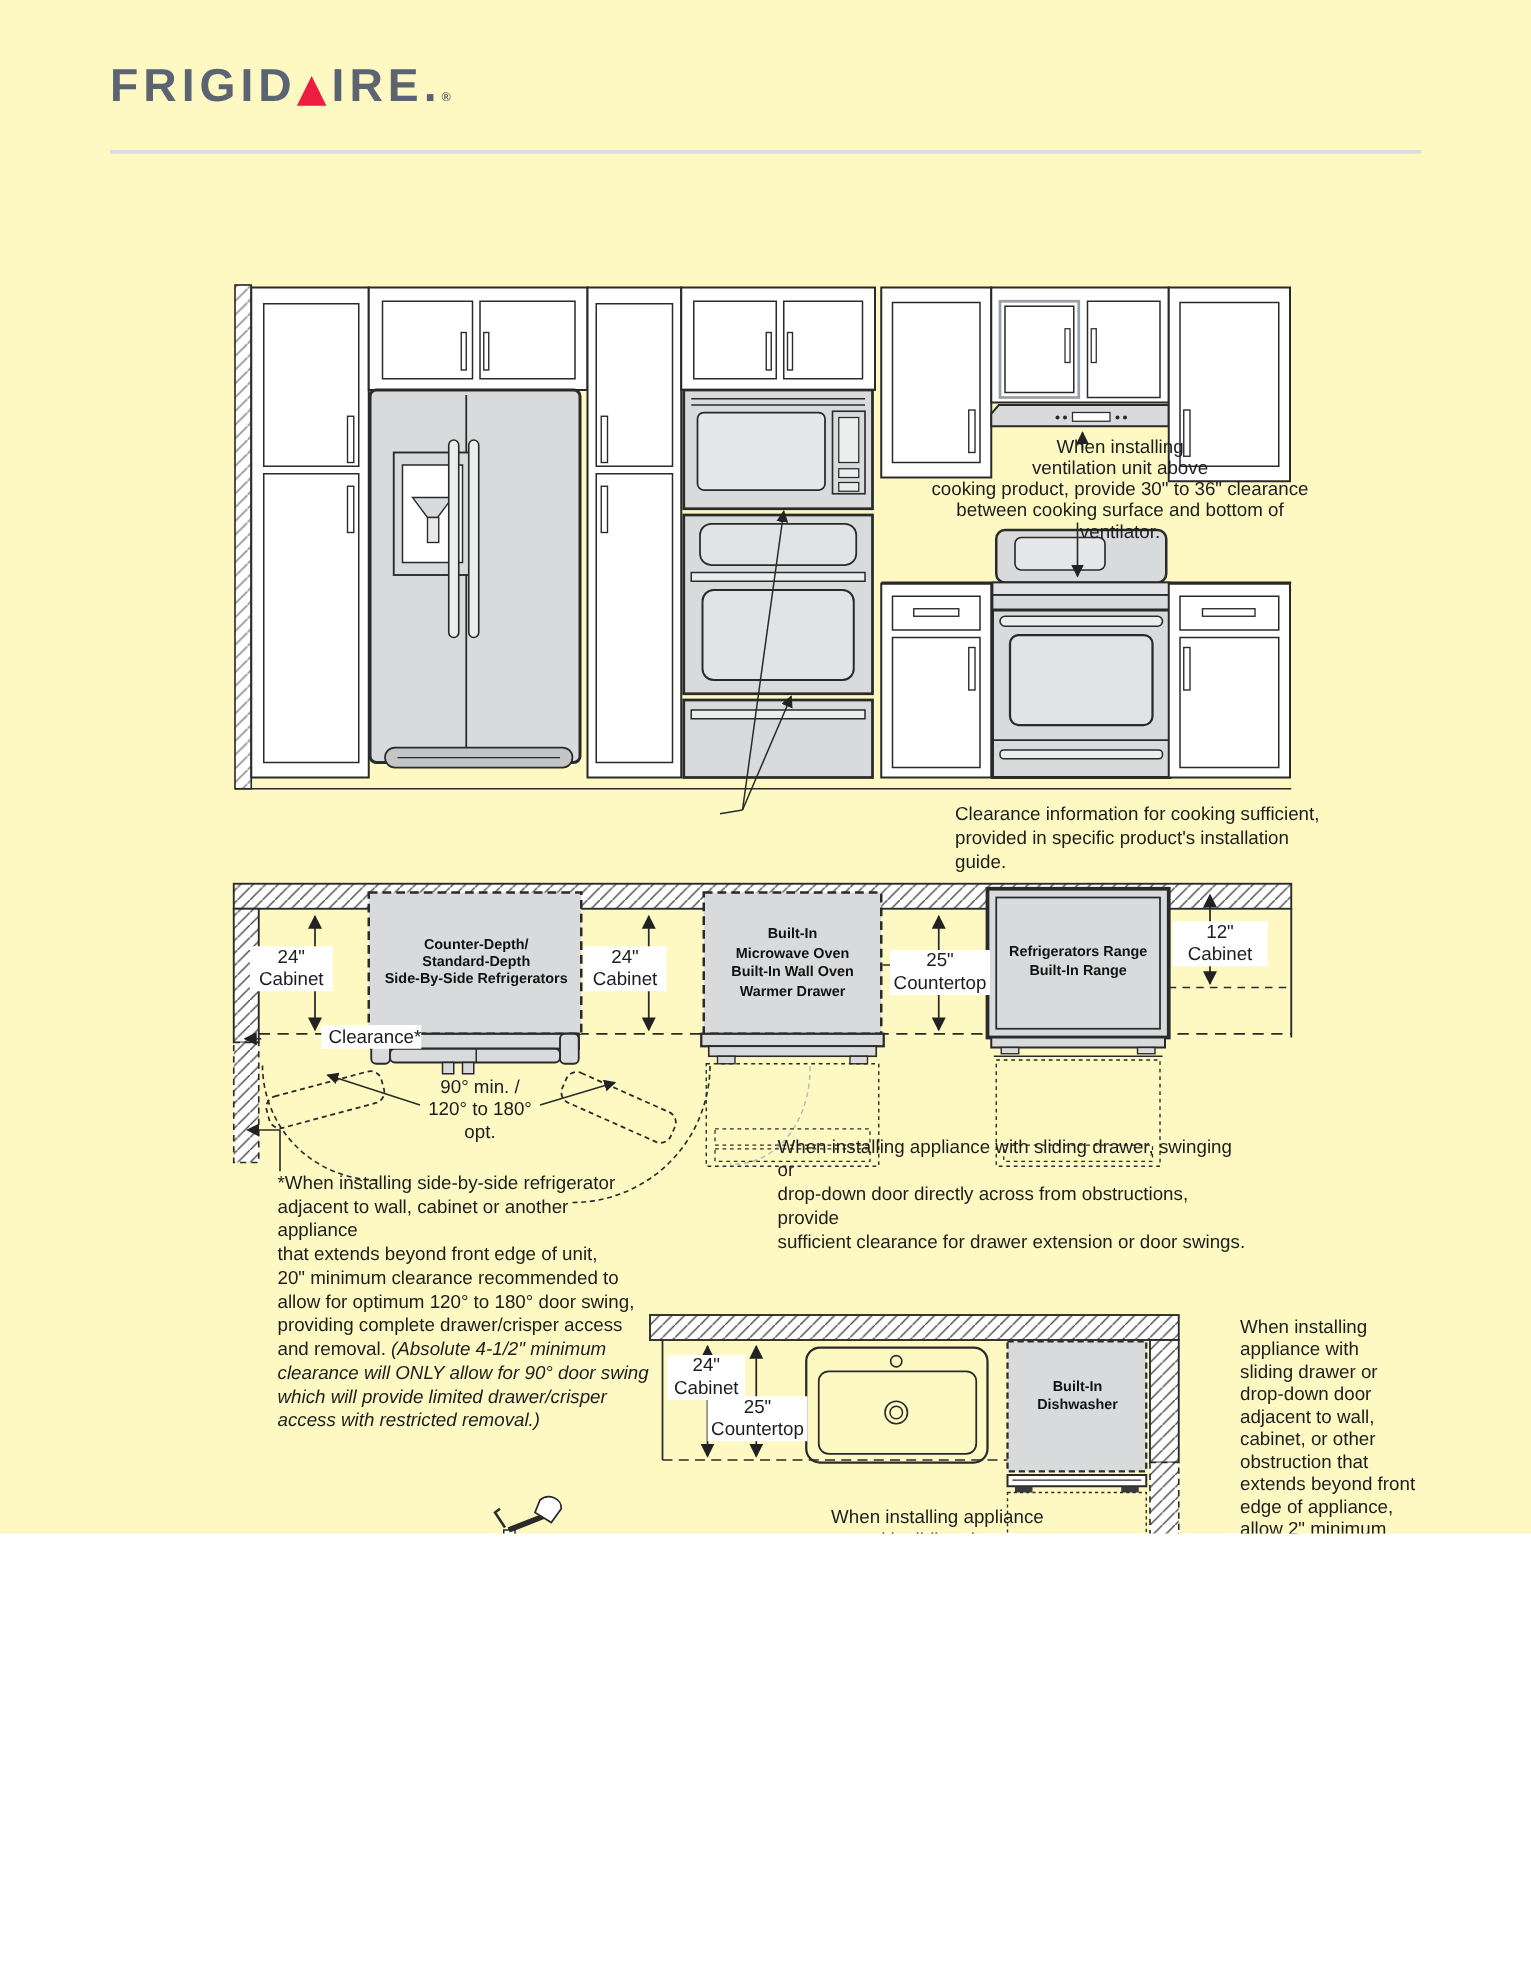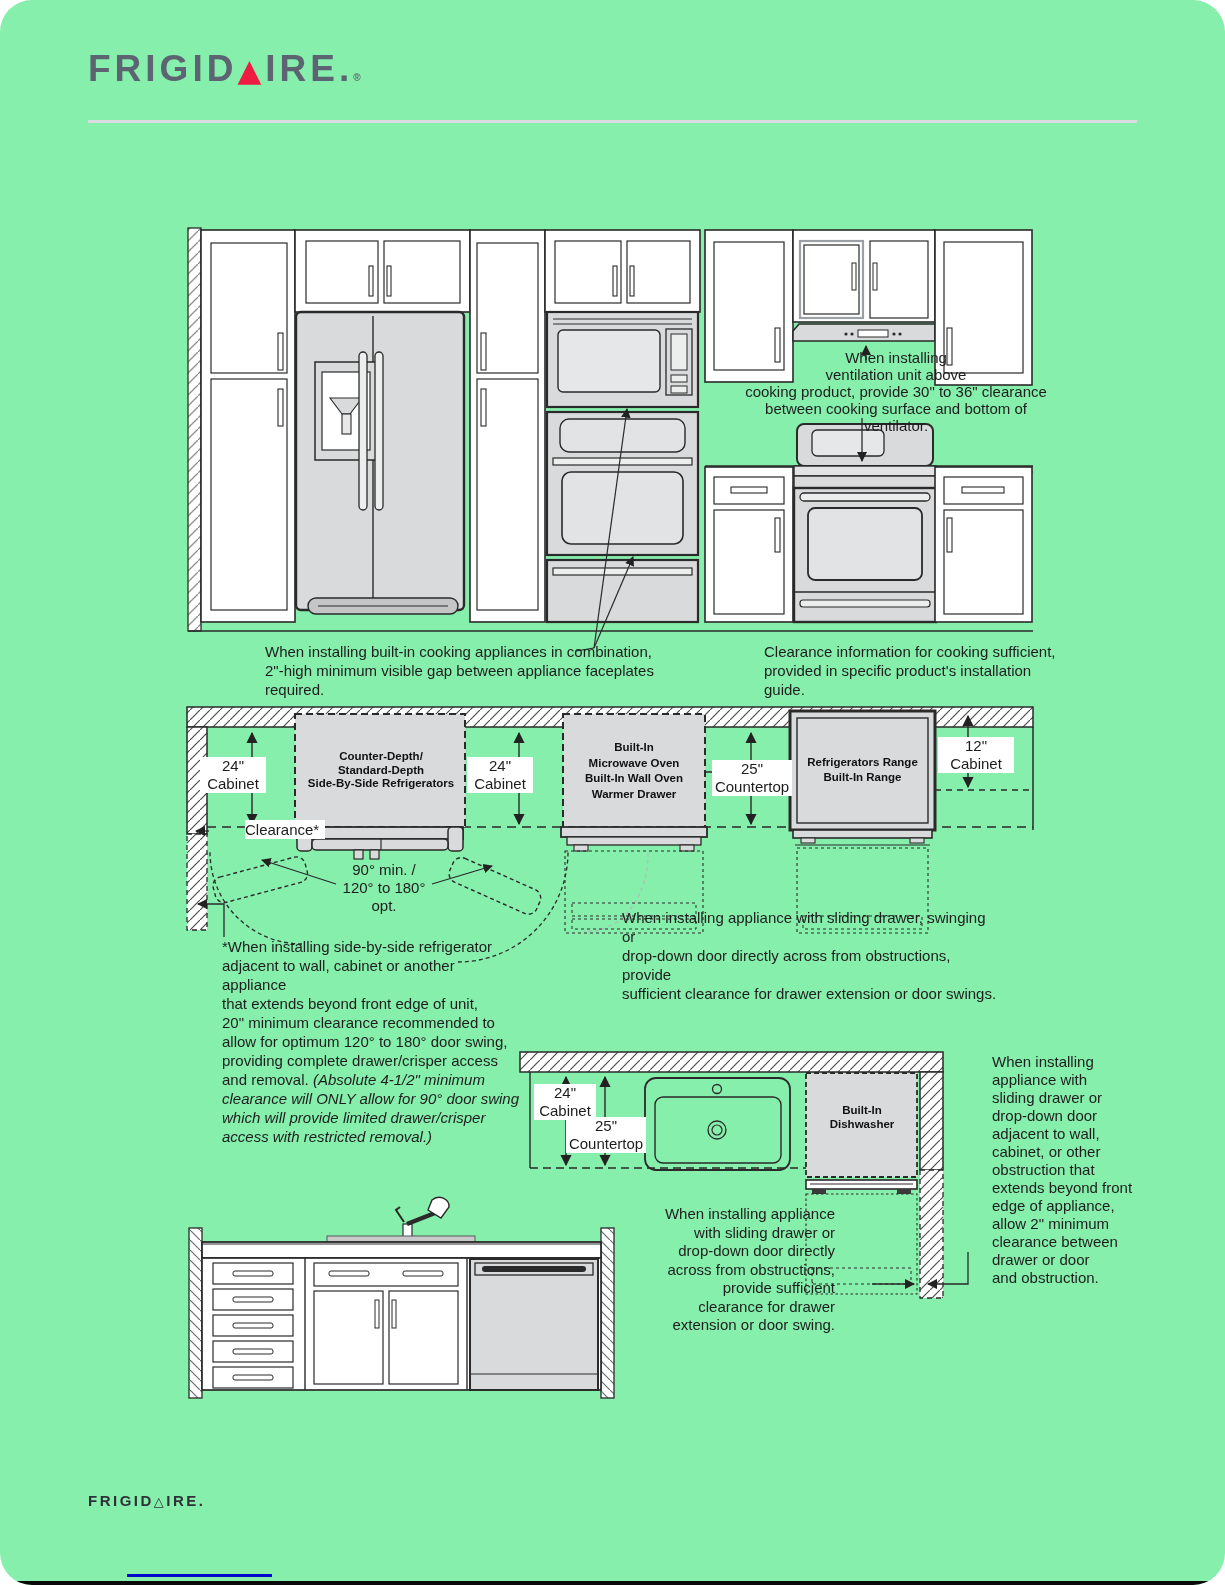--- a/index.html
+++ b/index.html
@@ -1,17 +1,17 @@
 <!DOCTYPE html>
 <html><head>
 <meta charset="utf-8">
 <style>
   html,body{margin:0;padding:0;background:#fff;}
-  #page{position:relative;width:1225px;height:1585px;background:#86efac;overflow:hidden;
-        font-family:"Liberation Sans",sans-serif;color:#1c1c1c;border-radius:32px;}
+  #page{position:relative;width:1225px;height:1227px;background:#fef9c3;overflow:hidden;
+        font-family:"Liberation Sans",sans-serif;color:#1c1c1c;}
   .abs{position:absolute;}
   .lbl{position:absolute;white-space:pre-line;color:#1d1d1d;}
   .note{font-size:15px;line-height:19px;margin-left:37px;}
   .dim{font-size:15px;line-height:18px;text-align:center;background:#fff;}
   .boxlbl{font-weight:bold;font-size:11.5px;text-align:center;color:#111;}
   .ctr{text-align:center;}
   .rgt{text-align:right;}
   .it{font-style:italic;}
   
   .logo{position:absolute;display:flex;align-items:baseline;}
@@ -290,42 +290,40 @@
       <rect x="475" y="1263" width="118" height="12" fill="#d9dadb" stroke-width="1.3"></rect>
       <rect x="482" y="1266" width="104" height="6" rx="3" fill="#2a2a2a" stroke="none"></rect>
       <line x1="470" y1="1374" x2="598" y2="1374" stroke-width="1.2"></line>
     </g>
   </svg>
 
   <div class="lbl note ctr" style="left:700px;top:349px;width:318px;line-height:17px;">When installing
 ventilation unit above
 cooking product, provide 30" to 36" clearance
 between cooking surface and bottom of ventilator.</div>
-  <div class="lbl note" style="left:228px;top:642px;width:420px;">When installing built-in cooking appliances in combination,
-2"-high minimum visible gap between appliance faceplates required.</div>
   <div class="lbl note" style="left:727px;top:642px;width:310px;">Clearance information for cooking sufficient,
 provided in specific product's installation guide.</div>
 
   <div class="lbl dim" style="left:200px;top:757px;width:66px;">24"
 Cabinet</div>
   <div class="lbl boxlbl" style="left:300px;top:750px;width:162px;line-height:13.5px;">Counter-Depth/
 Standard-Depth
 Side-By-Side Refrigerators</div>
   <div class="lbl dim" style="left:467px;top:757px;width:66px;">24"
 Cabinet</div>
   <div class="lbl boxlbl" style="left:567px;top:740px;width:134px;line-height:15.5px;">Built-In
 Microwave Oven
 Built-In Wall Oven
 Warmer Drawer</div>
   <div class="lbl dim" style="left:712px;top:760px;width:80px;">25"
 Countertop</div>
   <div class="lbl boxlbl" style="left:795px;top:755px;width:135px;line-height:15px;">Refrigerators Range
 Built-In Range</div>
   <div class="lbl dim" style="left:938px;top:737px;width:76px;">12" Cabinet</div>
-  <div class="lbl note" style="left:208px;top:820px;width:80px;background:#fff;">Clearance*</div>
+  <div class="lbl note" style="left:220px;top:820px;width:80px;background:#fff;text-align:right;">Clearance*</div>
   <div class="lbl dim" style="left:336px;top:861px;width:96px;background:transparent;">90° min. /
 120° to 180° opt.</div>
 
   <div class="lbl note" style="left:185px;top:937px;width:300px;"><span>*When installing side-by-side refrigerator
 adjacent to wall, cabinet or another appliance
 that extends beyond front edge of unit,
 20" minimum clearance recommended to
 allow for optimum 120° to 180° door swing,
 providing complete drawer/crisper access
 and removal. </span><span class="it">(Absolute 4-1/2" minimum

